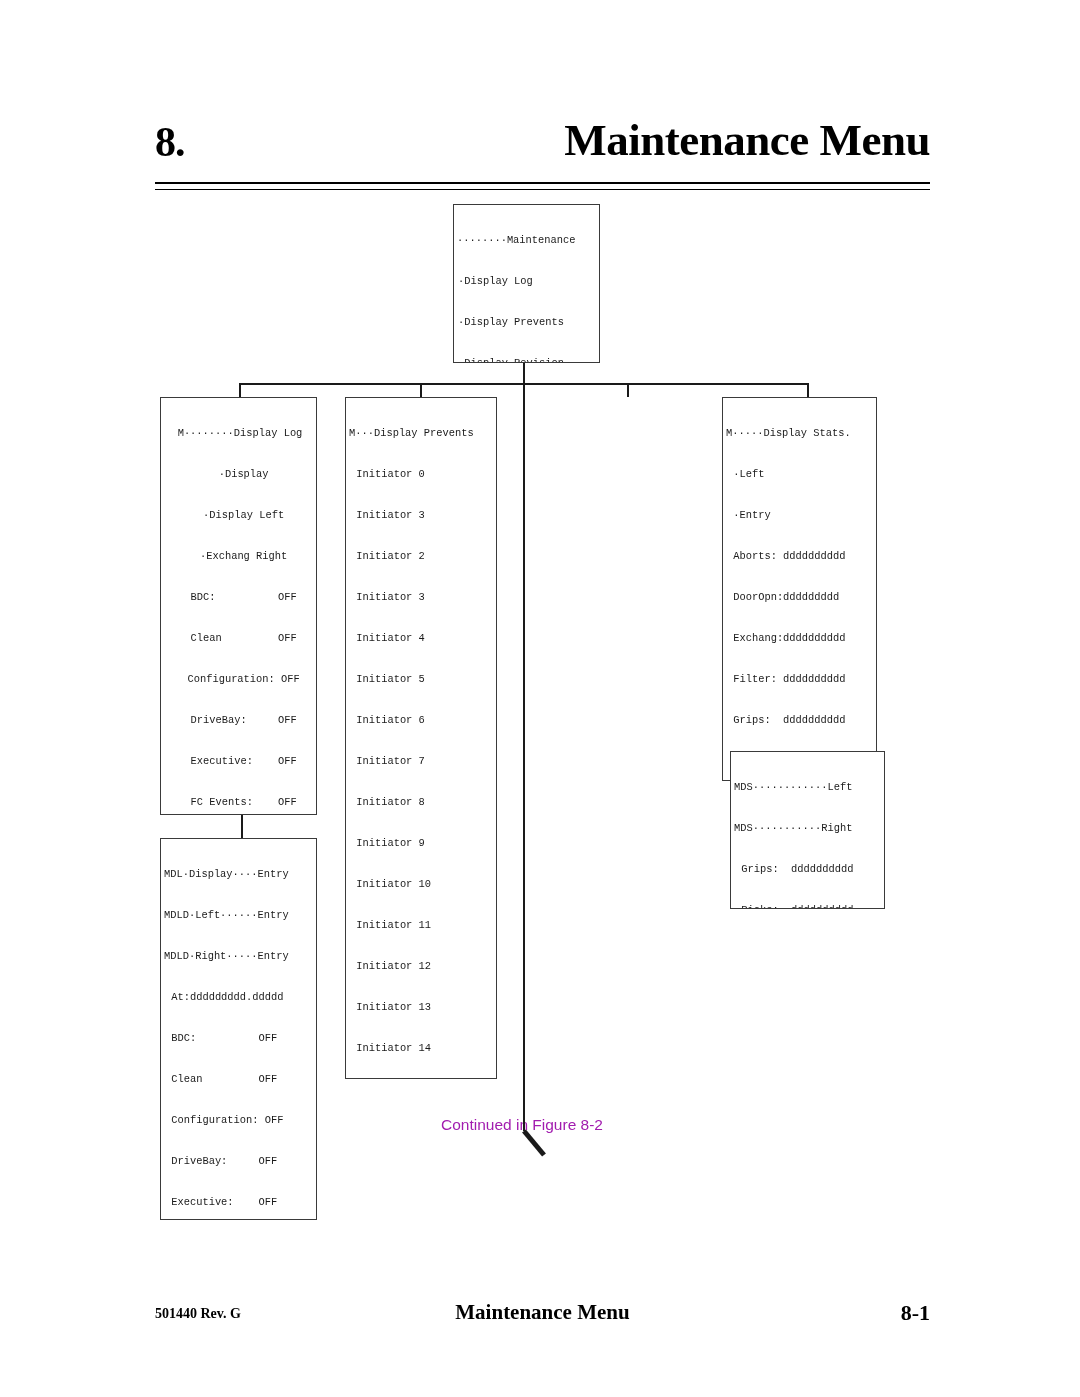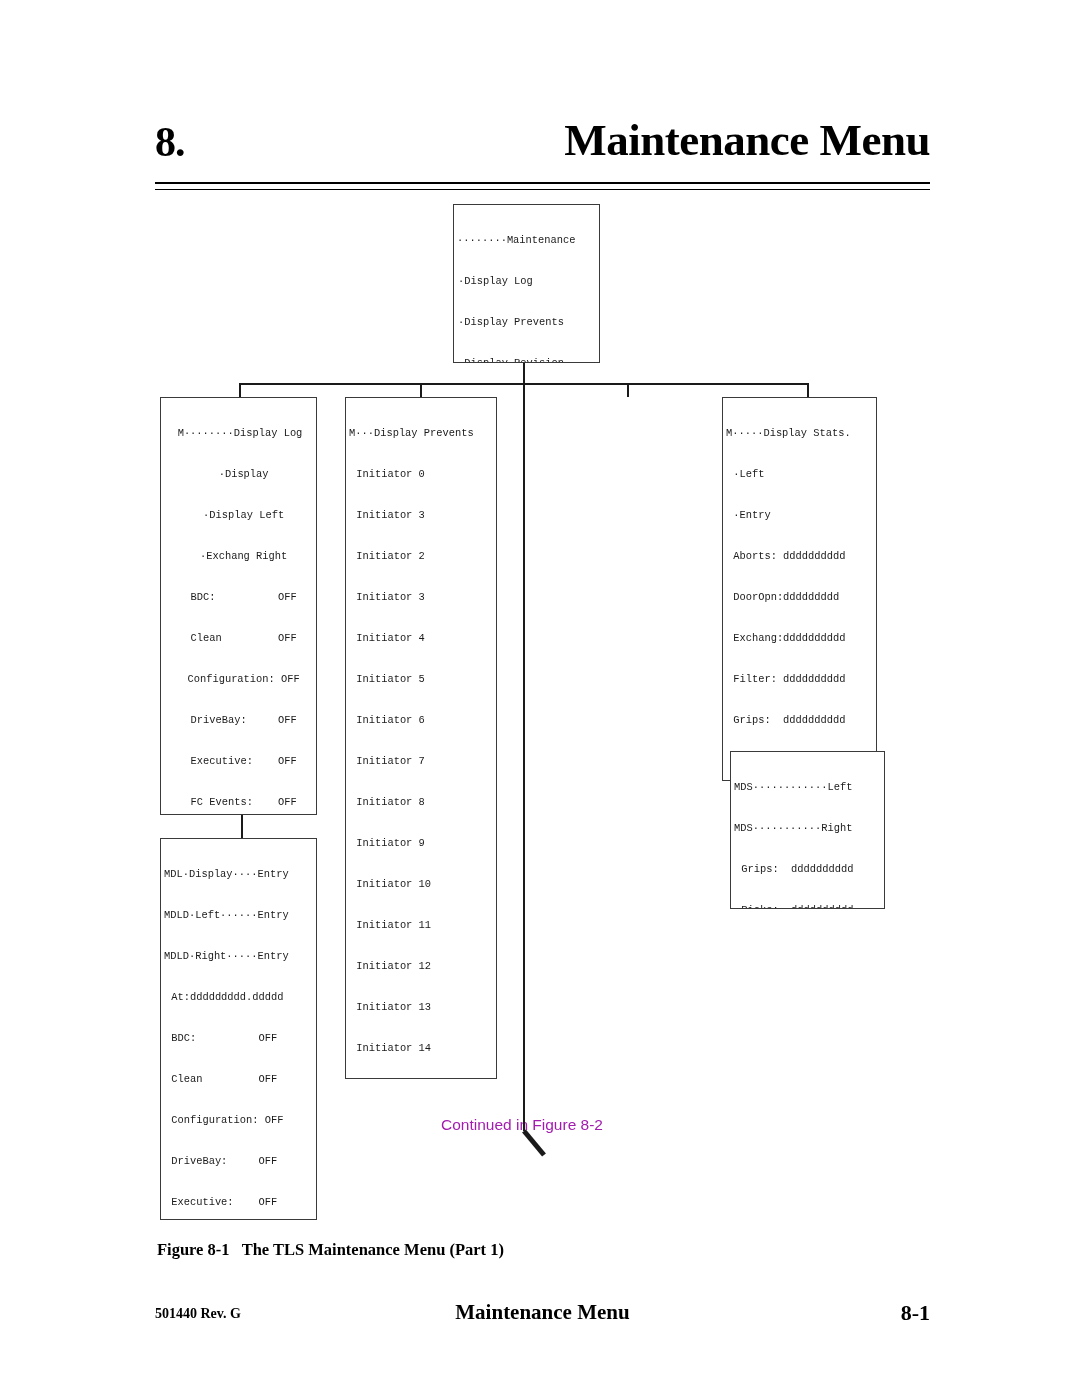--- a/index.html
+++ b/index.html
@@ -358,21 +358,20 @@
       
       
     </div>
 
     <svg id="continued-arrow" viewBox="0 0 180 80">
       <line x1="94" y1="46" x2="114" y2="70" stroke="#1a1a1a" stroke-width="5" stroke-linecap="butt"></line>
     </svg>
     <div id="continued-label">Continued in Figure 8-2</div>
   </div>
 
-  <div id="figure-caption">Figure 8-1   The TLS Maintenance Menu (Part 1)</div>
 
   <div id="footer">
     <div id="footer-left">501440 Rev. G</div>
     <div id="footer-center">Maintenance Menu</div>
     <div id="footer-right">8-1</div>
   </div>
 
 </div>
 
 </body></html>

